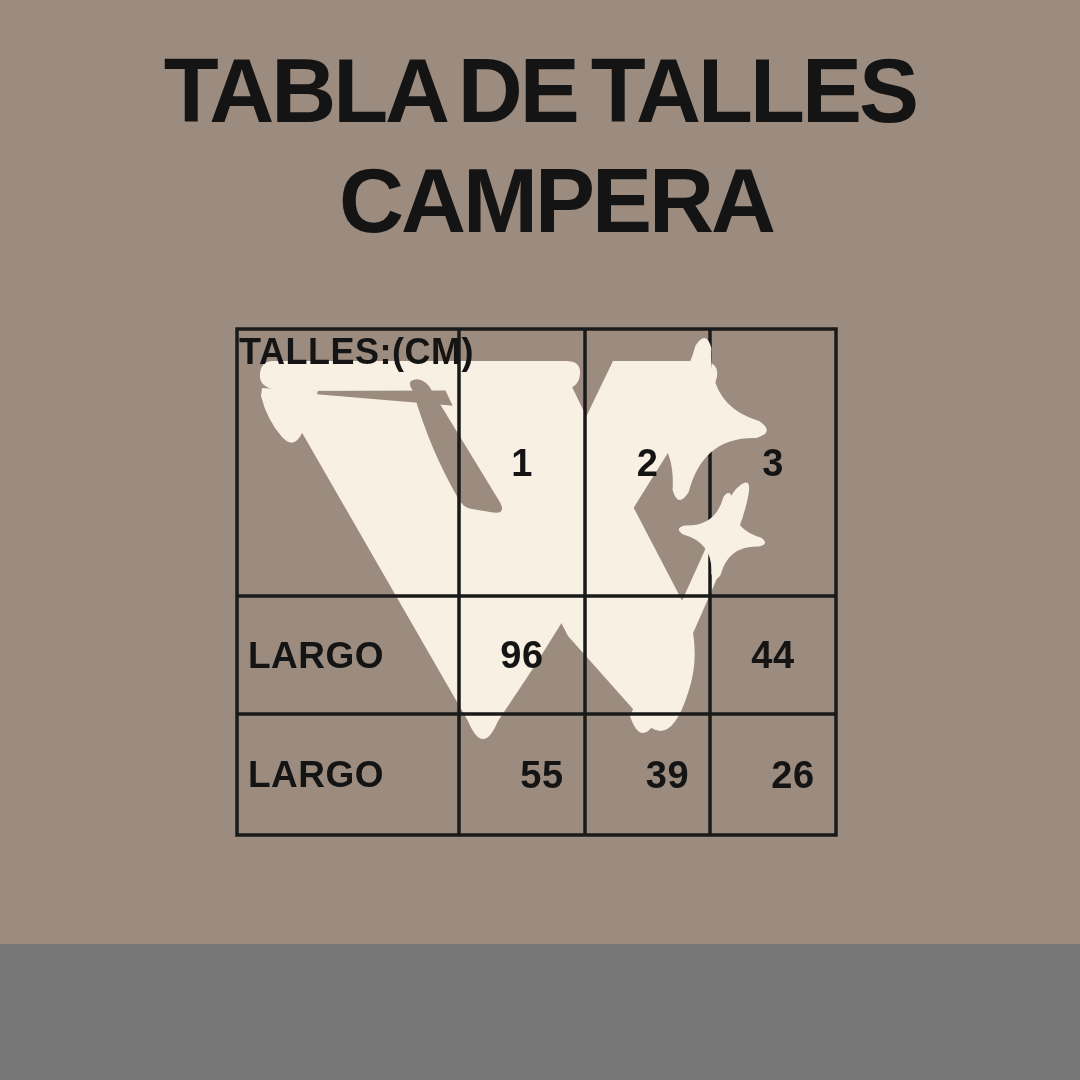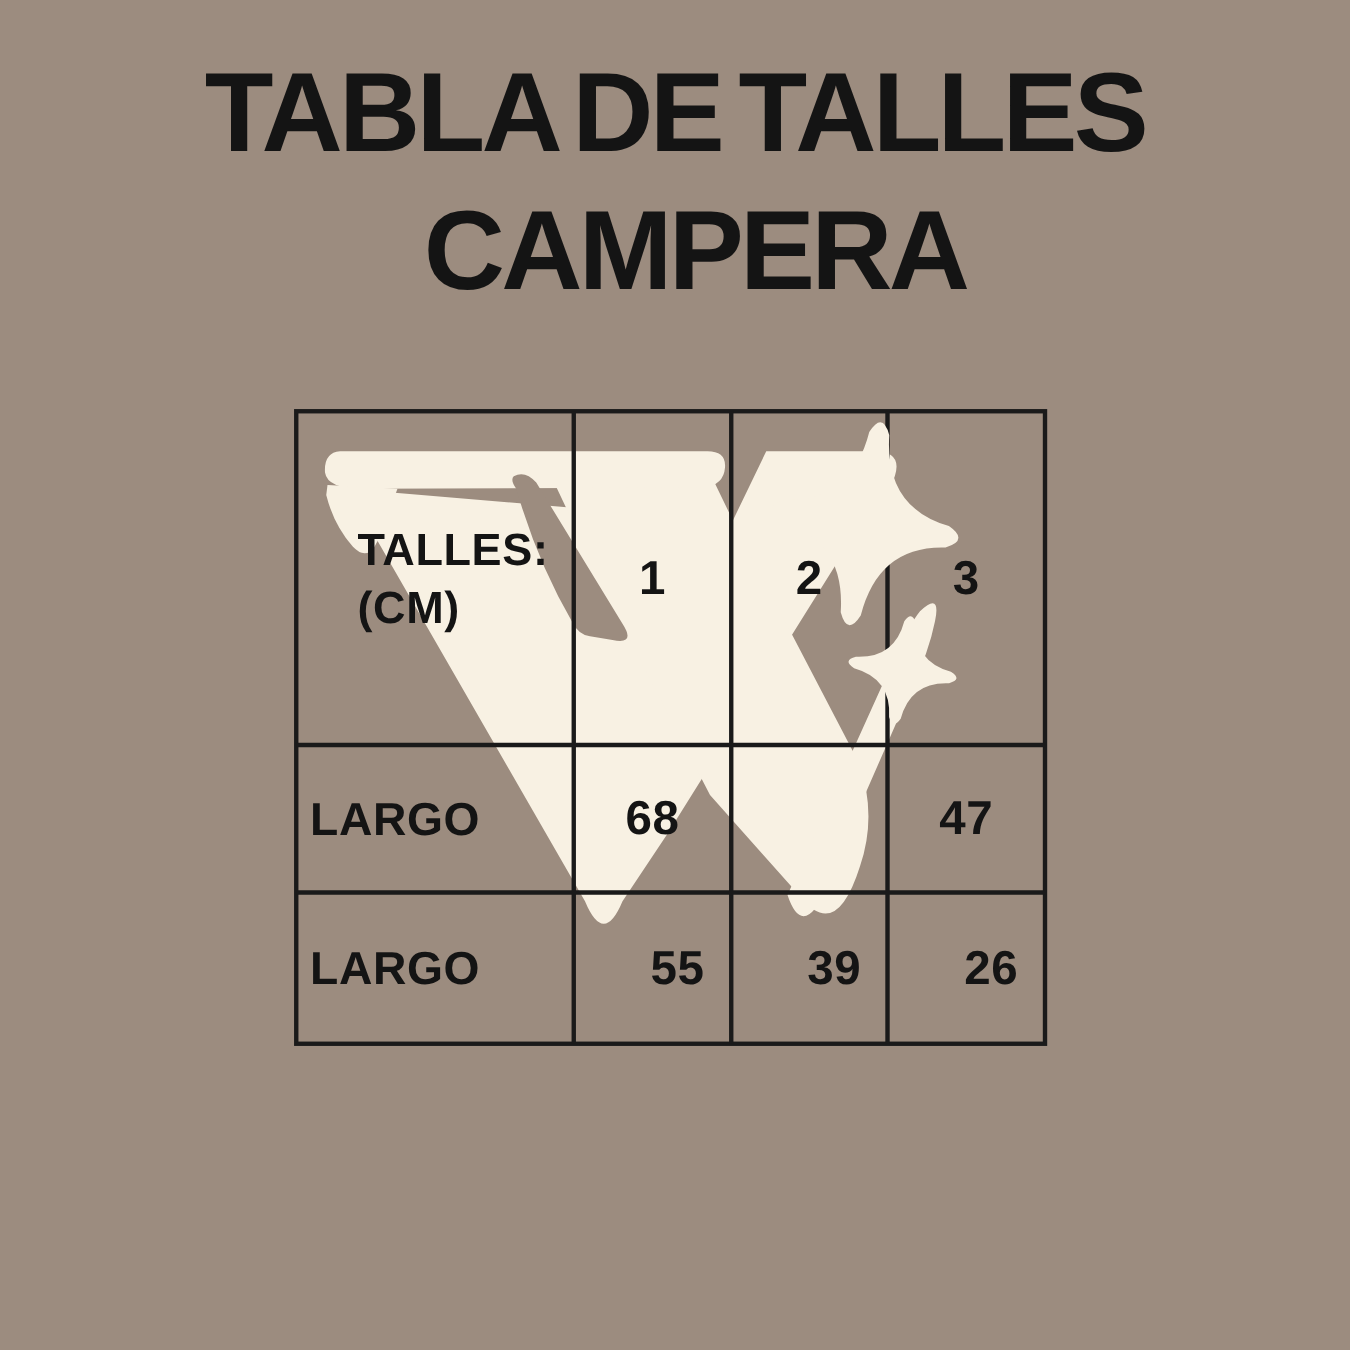--- a/index.html
+++ b/index.html
@@ -1,20 +1,20 @@
 <!DOCTYPE html>
 <html style="--bg: #9c8c7f; --cream: #f8f1e3; --grid: #1a1a1a; --text: #141414;"><head>
 <meta charset="utf-8">
 <style>
   :root{
     --bg:#9c8c7f; --cream:#f8f1e3; --grid:#1a1a1a; --text:#141414;
   }
   html,body{margin:0;padding:0;background:#777;}
   .canvas{
-    position:relative; width:1080px; height:1080px; overflow:hidden;
+    position:relative; width:1080px; height:944px; overflow:hidden;
     background:var(--bg);
     font-family:"Liberation Sans", sans-serif;
     color:var(--text);
   }
   svg{position:absolute; left:0; top:0;}
   .cream{fill:var(--cream);}
   .bgfill{fill:var(--bg);}
   .gridline{stroke:var(--grid); stroke-width:3.5; fill:none;}
 
   .title-line{
@@ -28,22 +28,22 @@
 
   .cell{
     position:absolute; display:flex; align-items:center;
     font-weight:bold; color:var(--text); line-height:1;
   }
   .cell.center{justify-content:center;}
   .label{font-size:37px; letter-spacing:0.5px;}
   .value{font-size:38px; letter-spacing:0.5px;}
 
   .hdr-label{
-    position:absolute; left:286px; top:329px; height:267px; width:185px;
-    display:flex; flex-direction:column; justify-content:center;
+    position:absolute; left:264px; top:329px; height:267px; width:185px;
+    display:flex; flex-direction:row; justify-content:center;
     font-weight:bold; font-size:36px; line-height:46px; letter-spacing:0.5px;
   }
 
   
   .c2{left:459px; width:126px;}
   .c3{left:585px; width:125px;}
   .c4{left:710px; width:126px;}
   .r1{top:329px; height:267px;}
   .r2{top:596px; height:118px;}
   .r3{top:714px; height:121px;padding-left:20px;}
@@ -97,21 +97,21 @@
   <div class="hdr-label">
     <span>TALLES:</span>
     <span>(CM)</span>
   </div>
 
   <div class="cell center value c2 r1">1</div>
   <div class="cell center value c3 r1">2</div>
   <div class="cell center value c4 r1">3</div>
 
   <div class="cell label rowlabel r2">LARGO</div>
-  <div class="cell center value c2 r2">68</div>
-  <div class="cell center value c4 r2">47</div>
+  <div class="cell center value c2 r2">96</div>
+  <div class="cell center value c4 r2">44</div>
 
   <div class="cell label rowlabel r3">LARGO</div>
   <div class="cell center value c2 r3">55</div>
   <div class="cell center value c3 r3">39</div>
   <div class="cell center value c4 r3">26</div>
 
 </div>
 
 </body></html>

